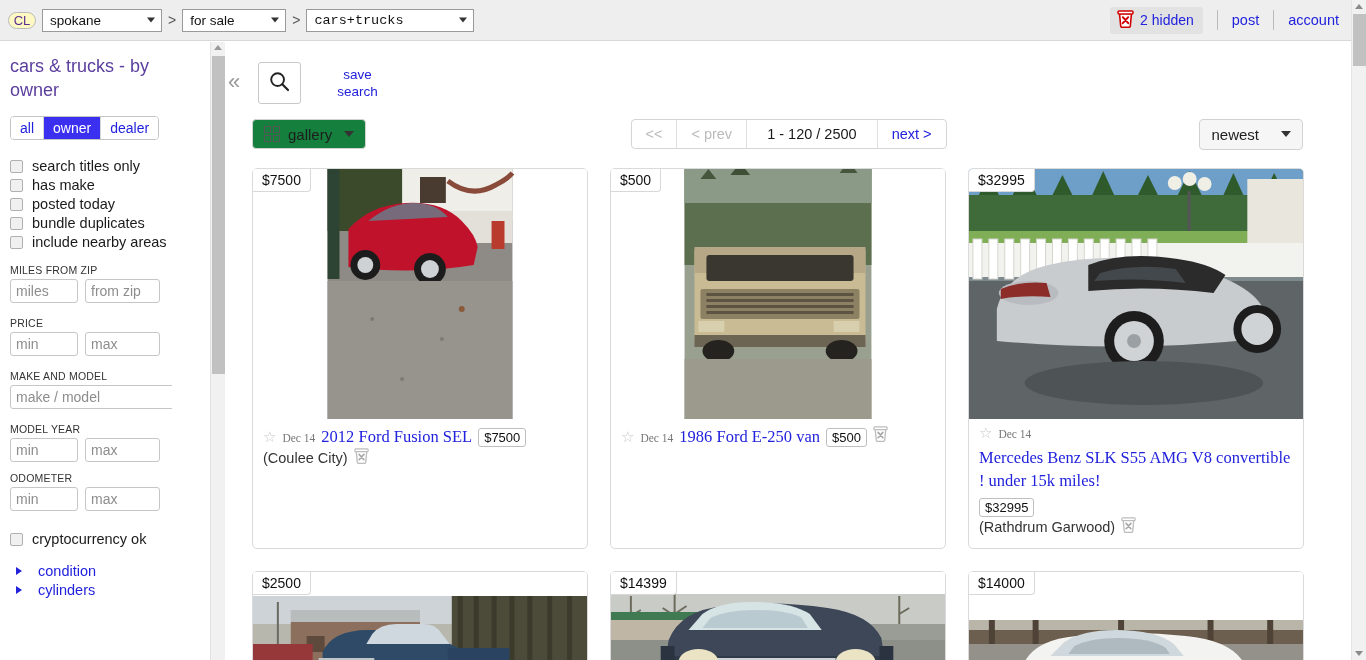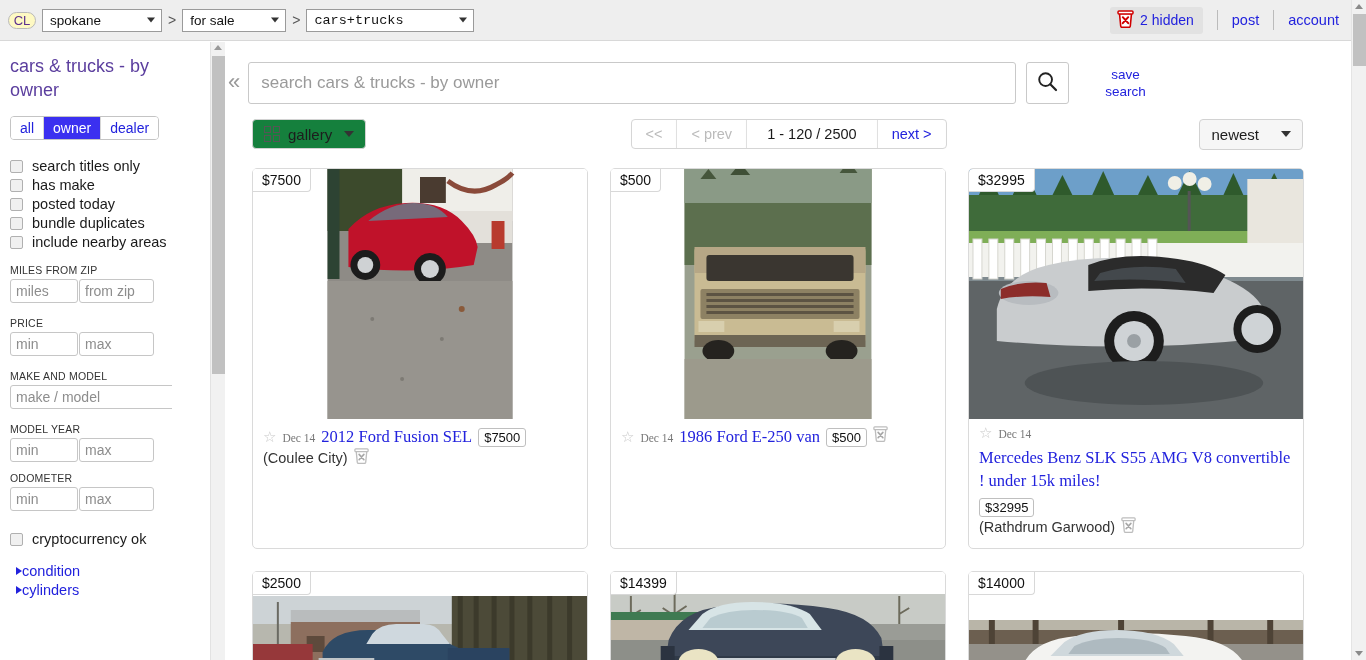--- a/index.html
+++ b/index.html
@@ -94,27 +94,27 @@
   .sb-label {
     font-size: 10.5px; color: #333; letter-spacing: 0.2px;
     margin-bottom: 3px; text-transform: uppercase;
   }
   .inp {
     height: 24px; border: 1px solid #c6c6c6; border-radius: 3px;
     background: #fff; font-size: 14px; color: #8d8d8d;
     padding: 0 5px; display: flex; align-items: center;
     overflow: hidden; white-space: nowrap;
   }
-  .inp-row { display: flex; gap: 1px; }
+  .inp-row { display: flex; gap: 7px; }
   .inp-sm { width: 68px; }
   .inp-md { width: 75px; }
   .inp-wide { width: 167px; }
 
   #crypto-row { margin-top: 20px; }
-  .sb-expand { display: flex; align-items: center; gap: 0; margin-top: 3px; padding-left: 6px; }
+  .sb-expand { display: flex; align-items: center; gap: 16px; margin-top: 3px; padding-left: 6px; }
   .sb-expand .tri {
     width: 0; height: 0;
     border-top: 4px solid transparent;
     border-bottom: 4px solid transparent;
     border-left: 6px solid #2222dd;
   }
   .sb-expand a { color: #2222dd; font-size: 14.5px; text-decoration: none; }
 
   
   #sb-scroll {
@@ -398,21 +398,20 @@
 
 <div id="sb-scroll">
   <span class="arrow-up"></span>
   <div id="sb-thumb"></div>
 </div>
 
 <div id="main">
 
   <div id="searchrow">
     <div id="collapse">«</div>
-    <div id="searchbox">search cars &amp; trucks - by owner</div>
     <div id="searchbtn">
       <span>
         <svg width="21" height="21" viewBox="0 0 21 21">
           <circle cx="8.6" cy="8.6" r="6.4" fill="none" stroke="#222" stroke-width="1.9"></circle>
           <line x1="13.3" y1="13.3" x2="19" y2="19" stroke="#222" stroke-width="2.2" stroke-linecap="round"></line>
         </svg>
       </span>
     </div>
     <div id="savesearch">
       <a href="#">save</a><br>

